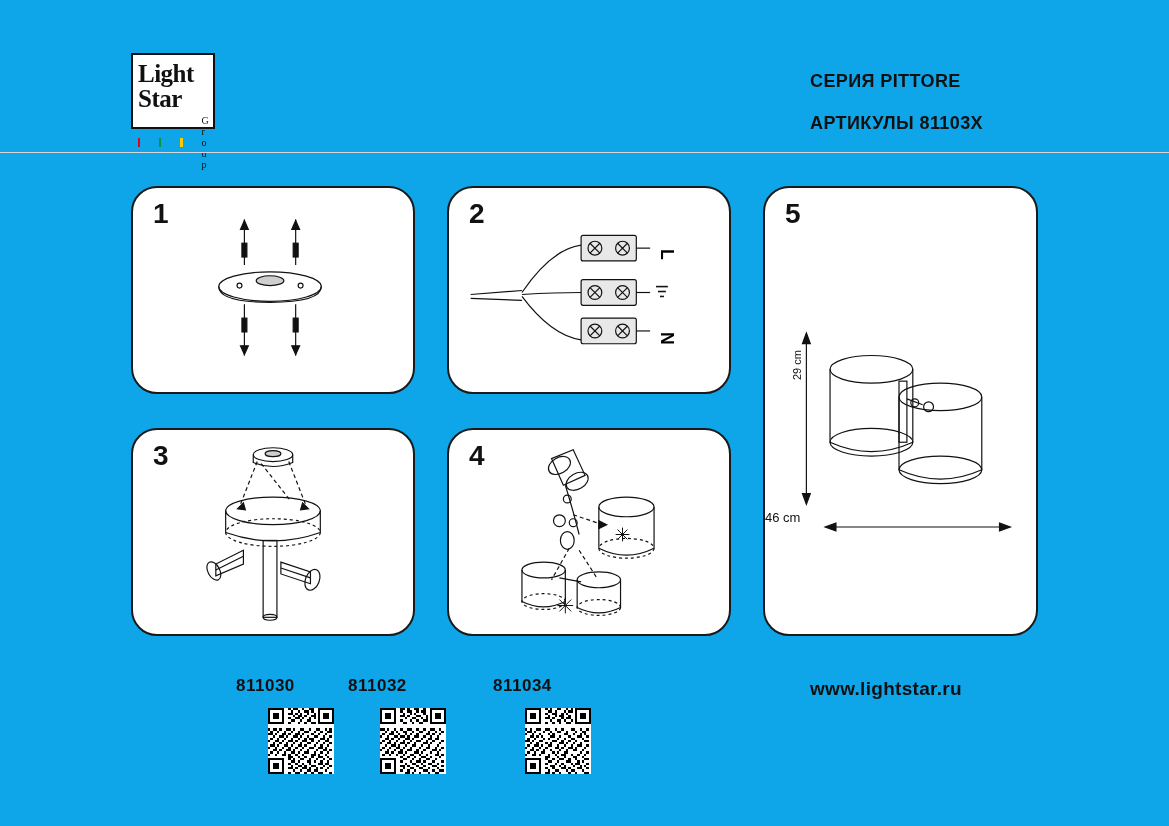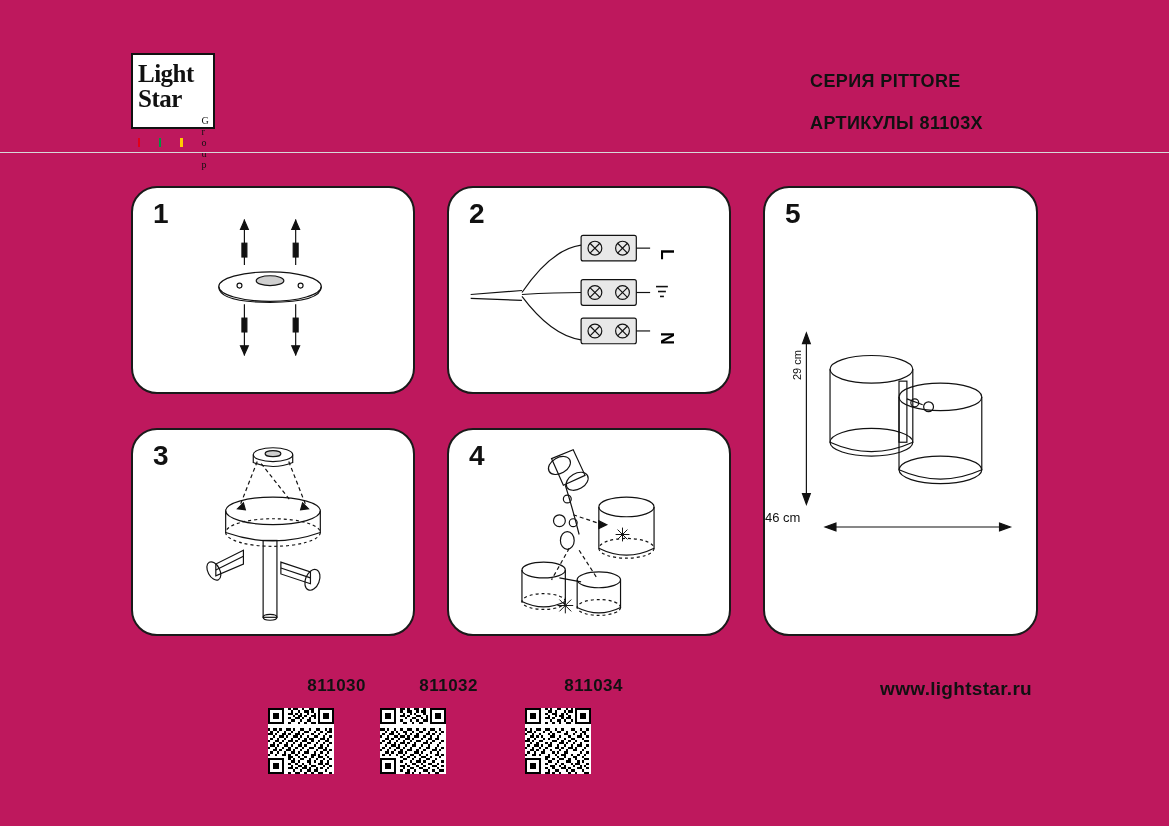--- a/index.html
+++ b/index.html
@@ -8,21 +8,21 @@
     background: #ffffff;
   }
   body {
     font-family: "Liberation Sans", sans-serif;
     color: #000;
   }
   .page {
     position: relative;
     width: 1169px;
     height: 826px;
-    background: #be185d;
+    background: #0ea5e9;
     overflow: hidden;
   }
 
   
   .logo-box {
     position: absolute;
     left: 131px;
     top: 53px;
     width: 84px;
     height: 76px;
@@ -140,43 +140,43 @@
     width: 275px;
     text-align: left;
     font-size: 13px;
     color: #111;
   }
 
   
   .code-group {
     position: absolute;
     width: 130px;
-    text-align: right;
+    text-align: left;
   }
   #code0 { left: 236px; top: 676px; }
   #code1 { left: 348px; top: 676px; }
   #code2 { left: 493px; top: 676px; }
   .code-label {
     font-size: 17px;
     font-weight: bold;
     letter-spacing: 0.5px;
     color: #111;
   }
   .qr {
     width: 66px;
     height: 66px;
     margin: 12px auto 0 auto;
     display: block;
   }
   .website {
     position: absolute;
-    left: 772px;
+    left: 810px;
     top: 678px;
     width: 260px;
-    text-align: right;
+    text-align: left;
     font-size: 19px;
     font-weight: bold;
     letter-spacing: 0.3px;
     color: #111;
   }
 </style>
 </head>
 <body>
 
 <div class="page">

